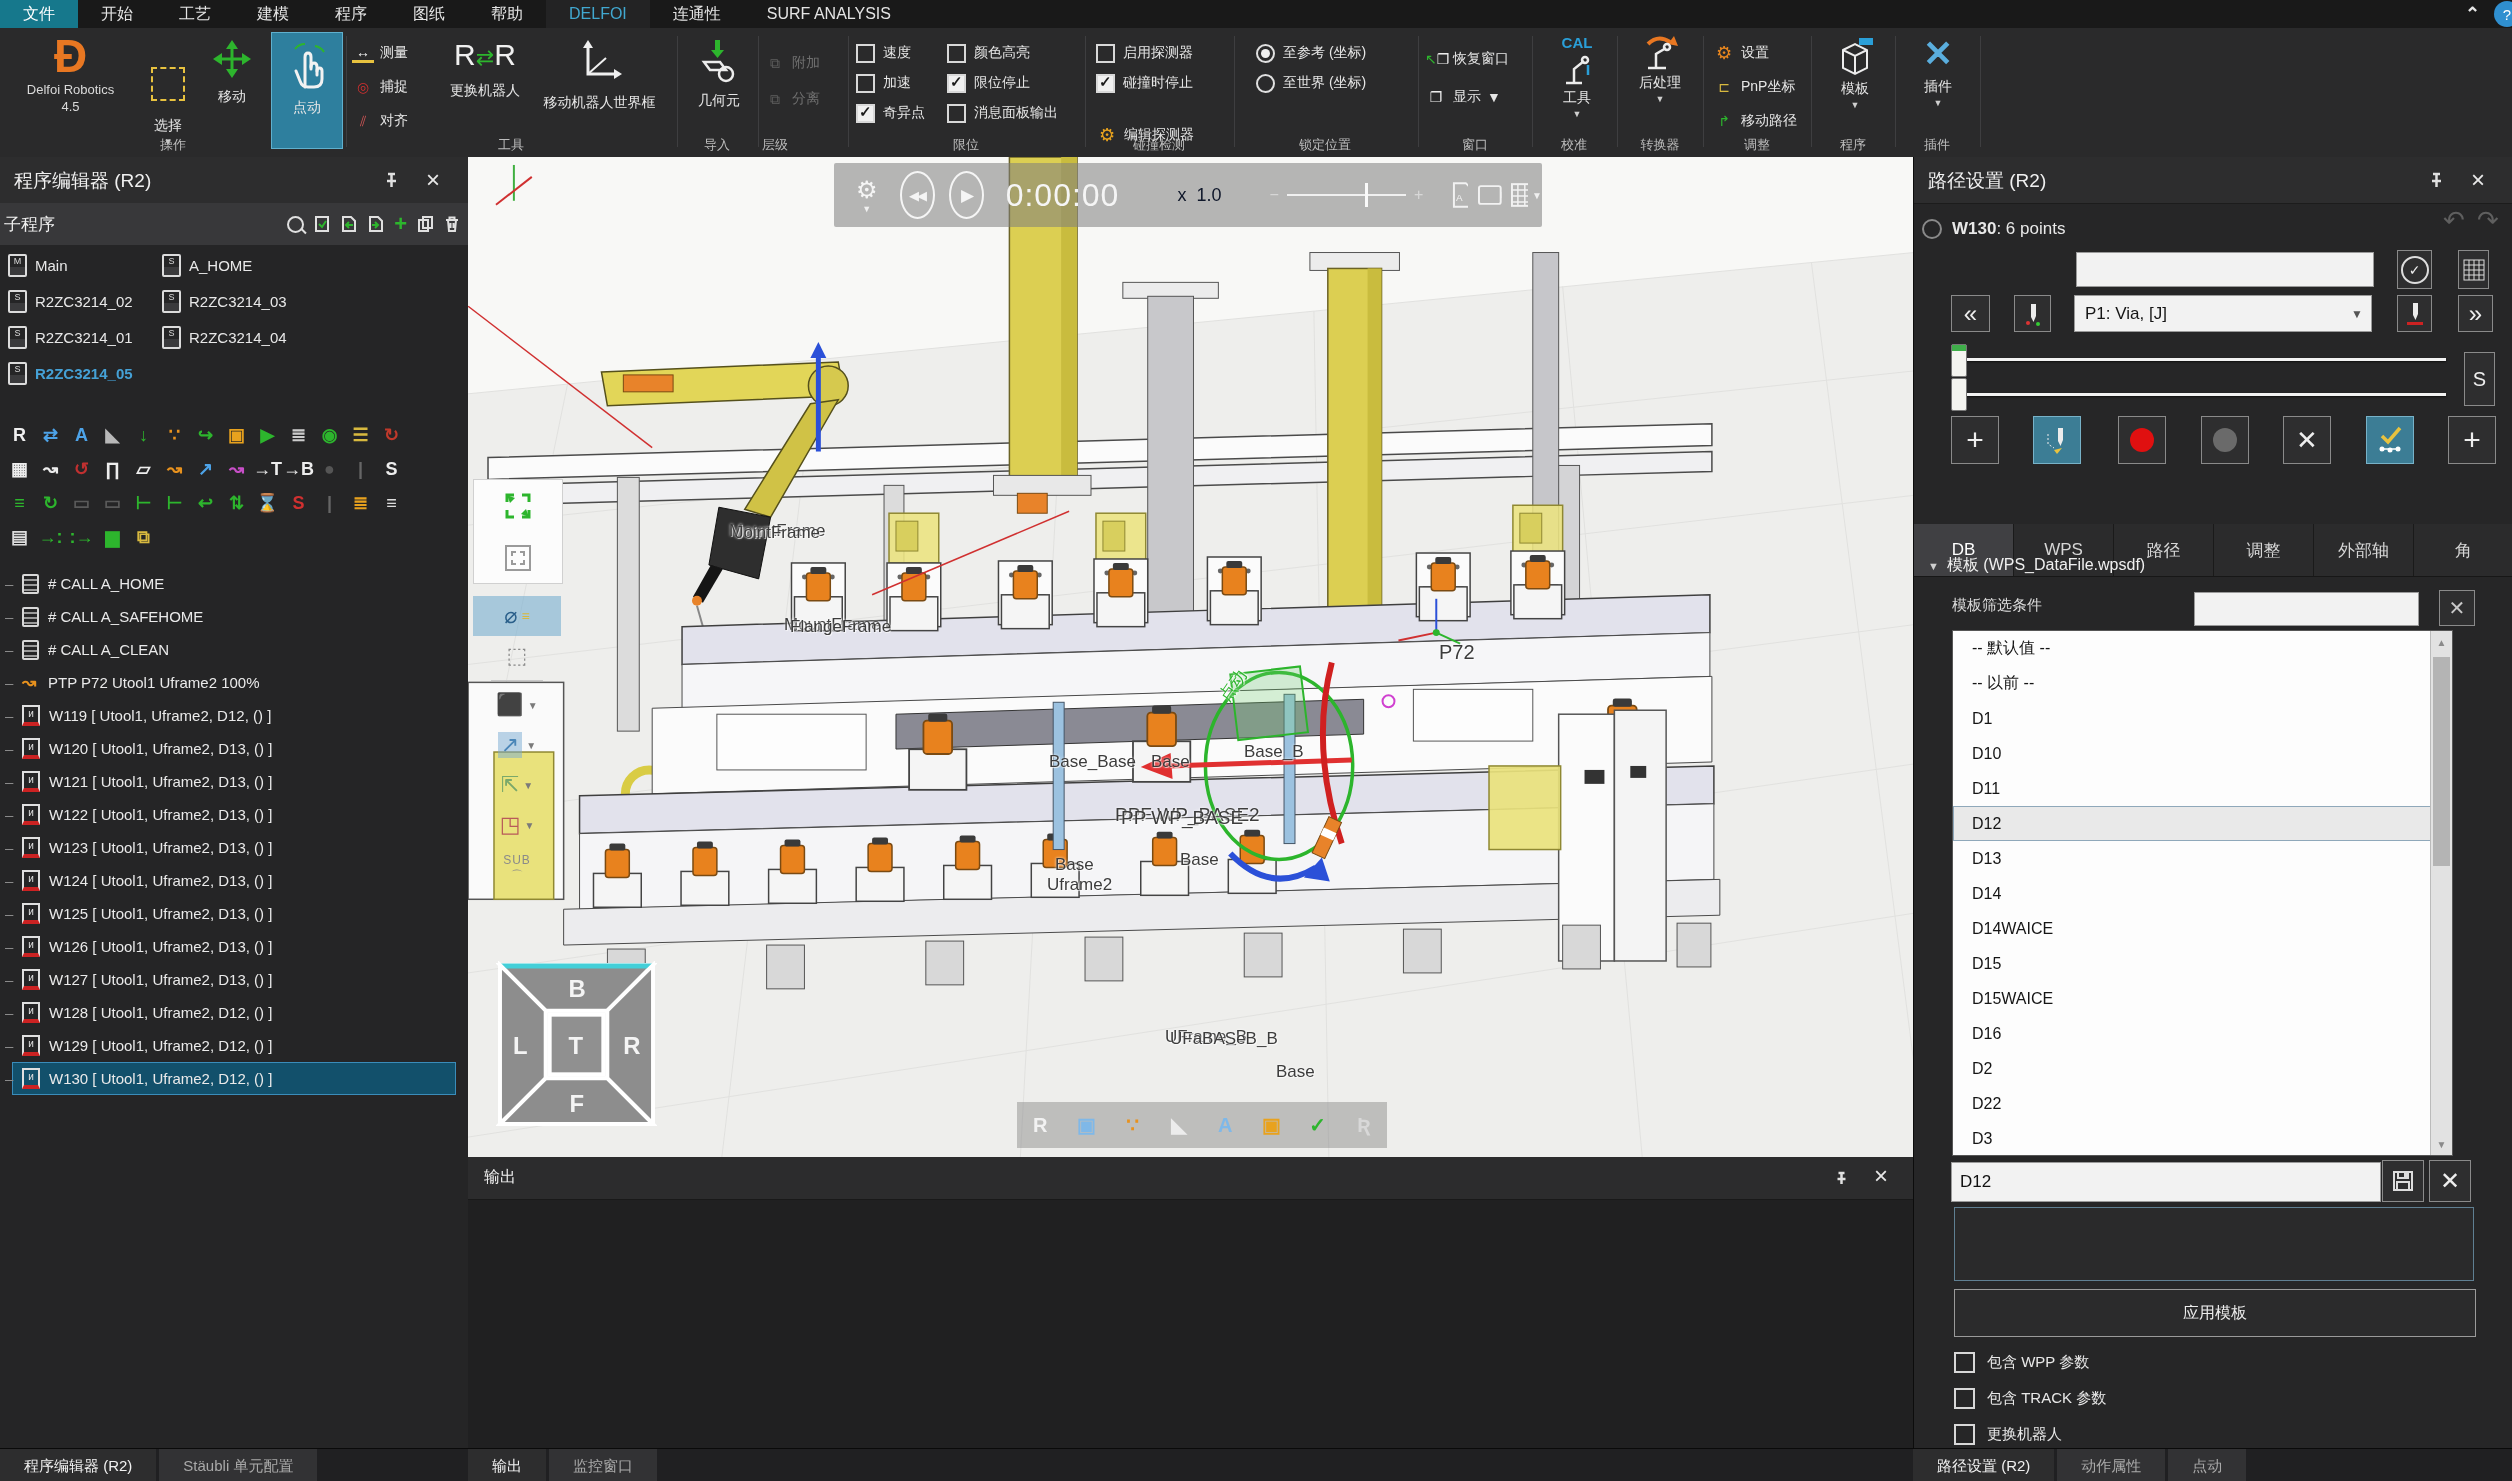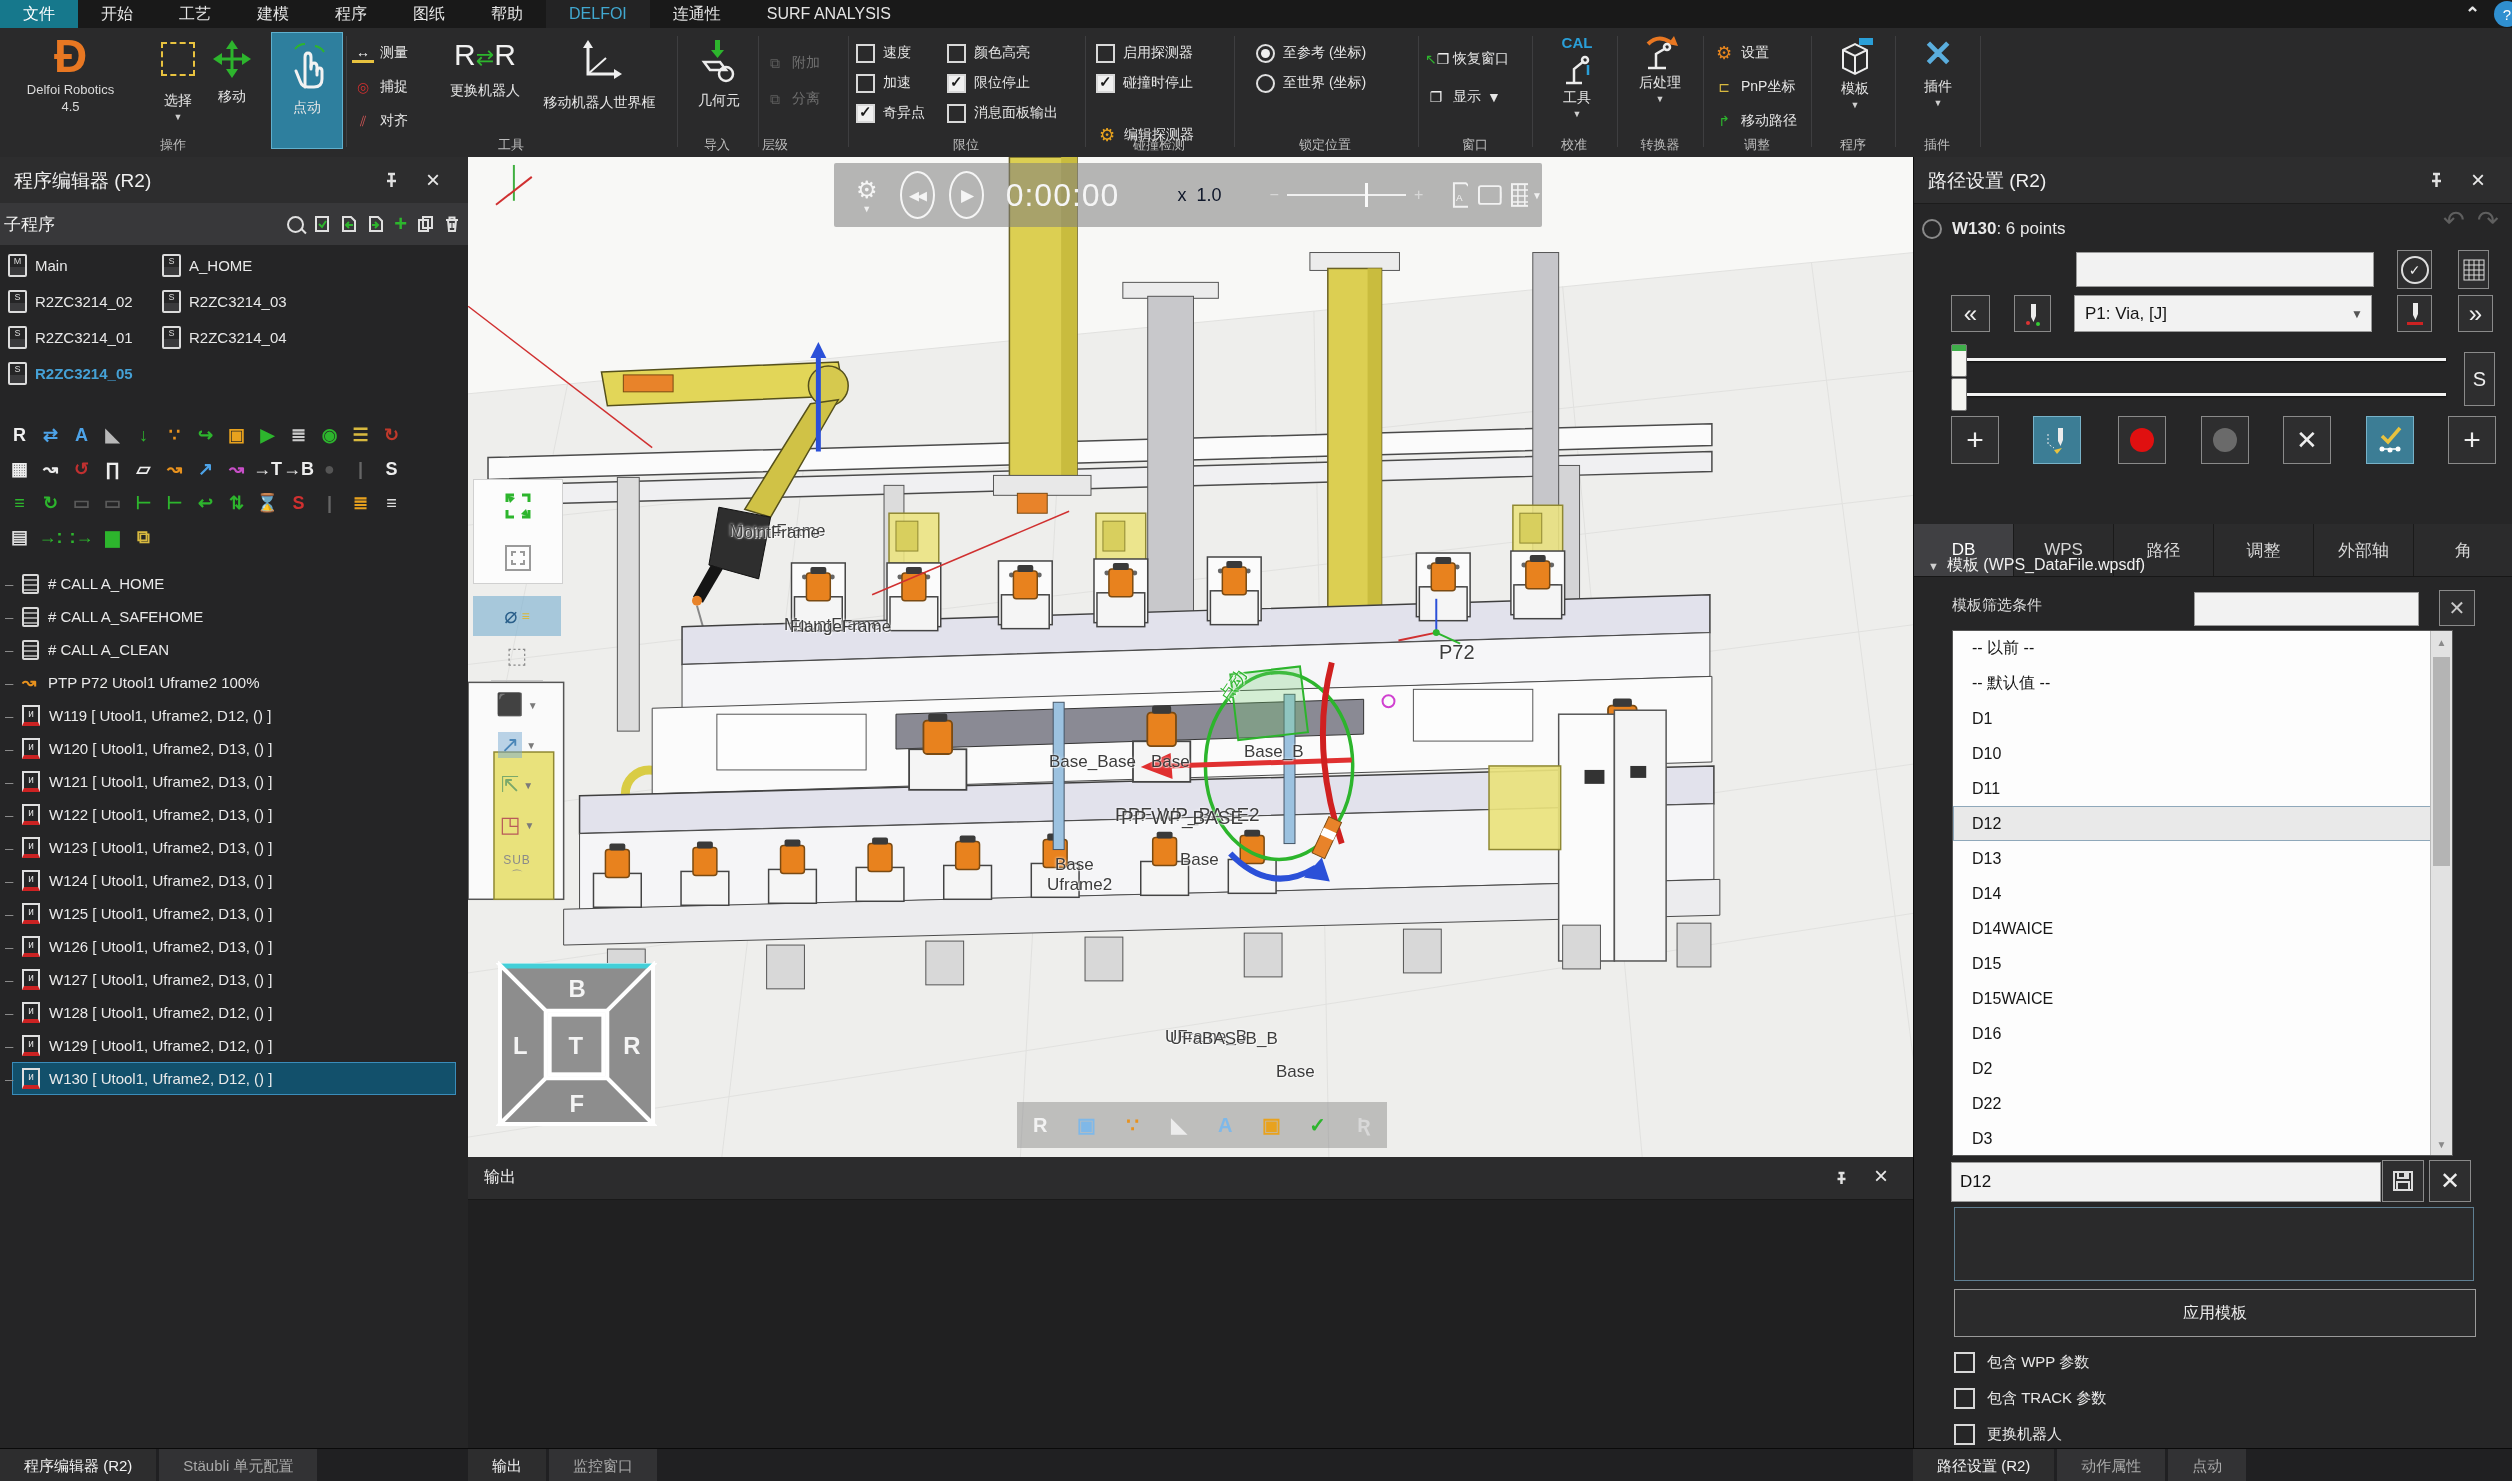--- a/index.html
+++ b/index.html
@@ -137,21 +137,21 @@
   <span class="help-badge">?</span>
 </div>
 
 <div class="ribbon">
 
   <div class="rbtn" style="left:8px;width:125px;">
     <span class="logo-d">Ð</span>
     <span class="logo-txt">Delfoi Robotics</span>
     <span class="logo-txt">4.5</span>
   </div>
-  <div class="rbtn" style="left:149px;width:58px;">
+  <div class="rbtn" style="left:139px;width:58px;justify-content:flex-end;">
     <span class="dash-sq" style="margin-top:10px;"></span>
     <span class="lbl" style="margin-top:14px;">选择</span>
     <span class="dd">▼</span>
   </div>
   <div class="rbtn" style="left:201px;width:62px;">
     <svg width="42" height="42" style="margin-top:6px;" viewBox="0 0 42 42">
       <g fill="#2db52d">
           <polygon points="21,2 27,11 15,11"></polygon>
           <polygon points="21,40 27,31 15,31"></polygon>
           <polygon points="2,21 11,15 11,27"></polygon>
@@ -1039,22 +1039,22 @@
     <span class="tri">▼</span>
     <span>模板 (WPS_DataFile.wpsdf)</span>
   </div>
   <span class="abs" style="left:38px;top:439px;font-size:15px;color:#dcdcdc;">模板筛选条件</span>
   <input class="wfield abs" style="left: 280px; top: 435px; width: 219px; height: 30px;">
   <span class="sqbtn" style="left:525px;top:433px;width:34px;height:34px;font-size:20px;color:#c8c8c8;">✕</span>
 
   <div class="listbox">
     <div>
 
-    <div class="lrow">-- 以前 --</div>
-        <div class="lrow">-- 默认值 --</div>
+    <div class="lrow">-- 默认值 --</div>
+        <div class="lrow">-- 以前 --</div>
         <div class="lrow">D1</div>
         <div class="lrow">D10</div>
         <div class="lrow">D11</div>
         <div class="lrow selected">D12</div>
         <div class="lrow">D13</div>
         <div class="lrow">D14</div>
         <div class="lrow">D14WAICE</div>
         <div class="lrow">D15</div>
         <div class="lrow">D15WAICE</div>
         <div class="lrow">D16</div>

